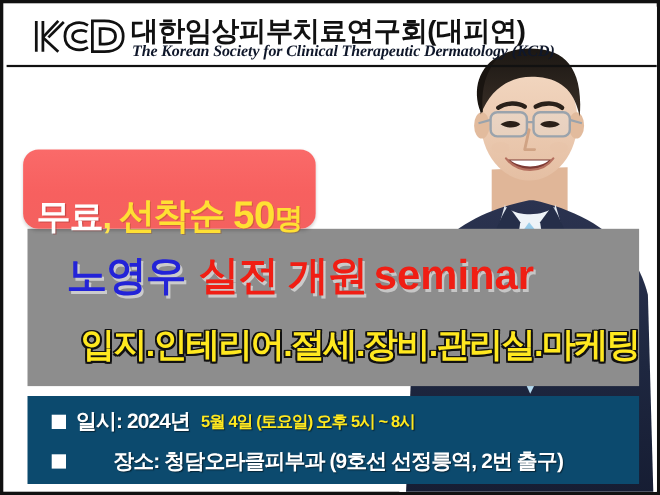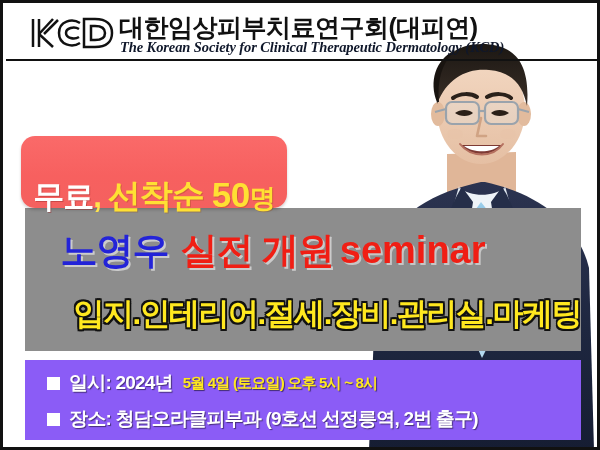--- a/index.html
+++ b/index.html
@@ -197,32 +197,32 @@
       -1.6px 0 0 #111, 1.6px 0 0 #111;
   }
 
   
   .info-band {
     position: absolute;
     left: 22px;
     top: 357px;
     width: 556px;
     height: 80px;
-    background: #8b5cf6;
+    background: #0c4a6e;
     z-index: 6;
   }
   .info-row {
     position: absolute;
     left: 22px;
     white-space: nowrap;
     display: flex;
     align-items: center;
   }
   .info-row.r1 { top: 10px; }
-  .info-row.r2 { top: 46px; }
+  .info-row.r2 { top: 46px; gap: 34px; }
   .bullet-sq {
     display: inline-block;
     width: 13px;
     height: 13px;
     background: #ffffff;
     margin-right: 9px;
     flex: none;
   }
   .info-white {
     font-size: 19px;

